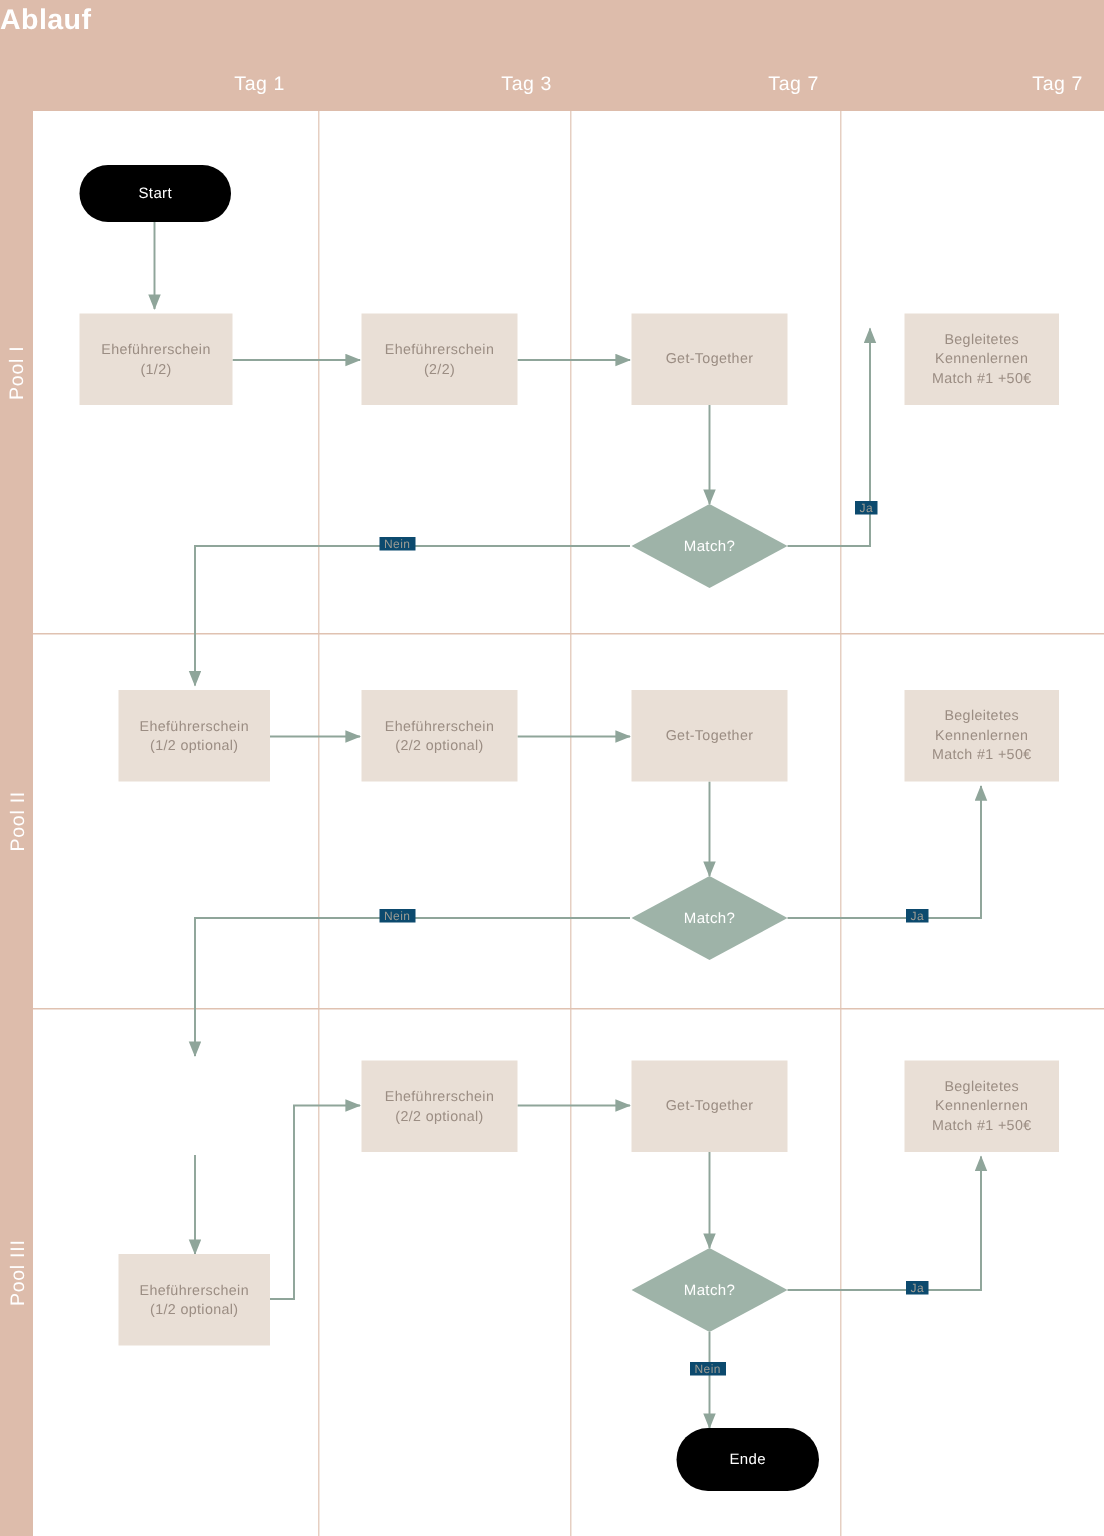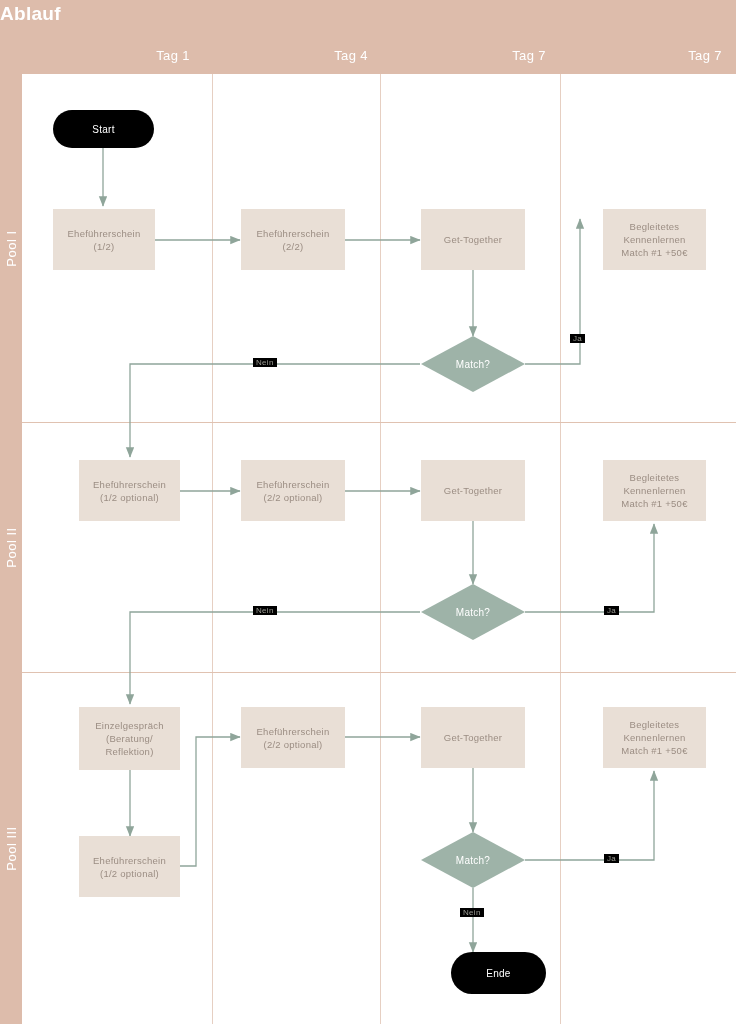--- a/index.html
+++ b/index.html
@@ -55,33 +55,33 @@
   }
   .decision{
     color:#ffffff;font-size:10px;background:transparent;
   }
   .decision .dlabel{position:relative;z-index:2;}
   .decision svg{position:absolute;left:0;top:0;}
 
   
   .edges{position:absolute;left:0;top:0;width:736px;height:1024px;pointer-events:none;}
   .elabel{
-    position:absolute;font-size:8px;color:#9b9b93;background:#000000;
+    position:absolute;font-size:8px;color:#9b9b93;background:#0c4a6e;
     padding:0 3px;letter-spacing:.3px;white-space:nowrap;
   }
 </style>
 </head>
 <body>
 
 <div id="root">
 
   <div class="title">Ablauf</div>
 
   <div class="col-head" style="left:40px;width:150px;">Tag 1</div>
-  <div class="col-head" style="left:218px;width:150px;">Tag 4</div>
+  <div class="col-head" style="left:218px;width:150px;">Tag 3</div>
   <div class="col-head" style="left:396px;width:150px;">Tag 7</div>
   <div class="col-head" style="left:572px;width:150px;">Tag 7</div>
 
   <div class="poollabel" style="top:74px;height:348px;">
       <span>Pool I</span>
     </div>
   <div class="poollabel" style="top:422px;height:250px;">
       <span>Pool II</span>
     </div>
   <div class="poollabel" style="top:672px;height:352px;">
@@ -159,21 +159,20 @@
 
   <div class="node decision" style="left:421px;top:584px;width:104px;height:56px;">
     <svg width="104" height="56">
       <polygon points="52,0 104,28 52,56 0,28" fill="#9eb3a8"></polygon>
     </svg>
     <span class="dlabel">Match?</span>
   </div>
 
   <div class="node task" style="left:603px;top:460px;width:103px;height:61px;">Begleitetes<br>Kennenlernen<br>Match #1 +50€</div>
 
-  <div class="node task" style="left:79px;top:707px;width:101px;height:63px;">Einzelgespräch<br>(Beratung/<br>Reflektion)</div>
 
   <div class="node task" style="left:79px;top:836px;width:101px;height:61px;">Eheführerschein<br>(1/2 optional)</div>
 
   <div class="node task" style="left:241px;top:707px;width:104px;height:61px;">Eheführerschein<br>(2/2 optional)</div>
 
   <div class="node task" style="left:421px;top:707px;width:104px;height:61px;">Get-Together</div>
 
   <div class="node decision" style="left:421px;top:832px;width:104px;height:56px;">
     <svg width="104" height="56">
       <polygon points="52,0 104,28 52,56 0,28" fill="#9eb3a8"></polygon>

